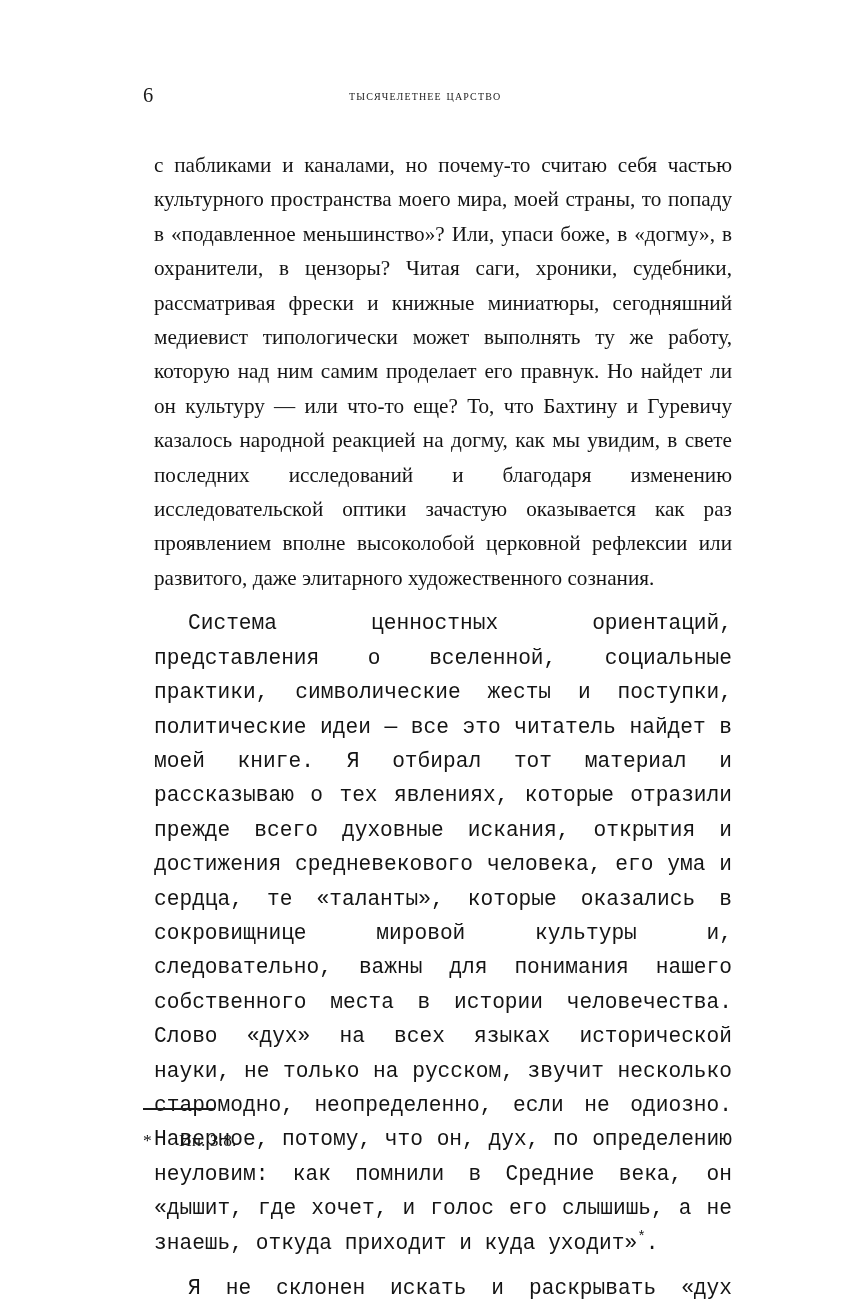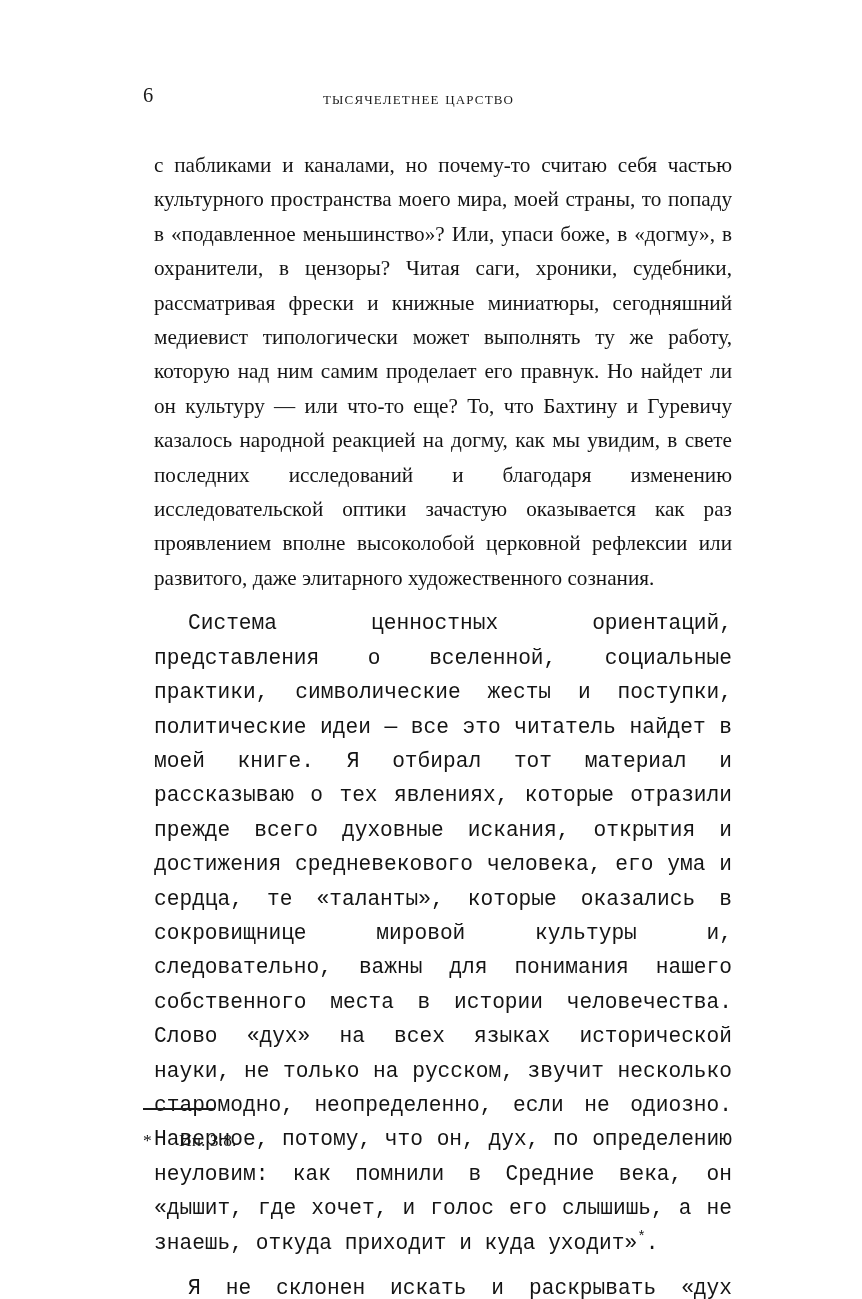--- a/index.html
+++ b/index.html
@@ -37,23 +37,23 @@
   .folio {
     position: absolute;
     left: 0;
     top: 10px;
     font-size: 20.5px;
     letter-spacing: 0.3px;
     color: #1b1b1b;
   }
   .head-title {
     position: absolute;
-    left: 180px;
+    left: 206px;
     top: 14px;
-    font-size: 18px;
+    font-size: 14px;
     letter-spacing: 1.15px;
     font-variant: small-caps;
     text-transform: lowercase;
     color: #1b1b1b;
     white-space: nowrap;
   }
   .body-text p {
     margin: 11px;
     font-size: 21.2px;
     line-height: 34.4px;

